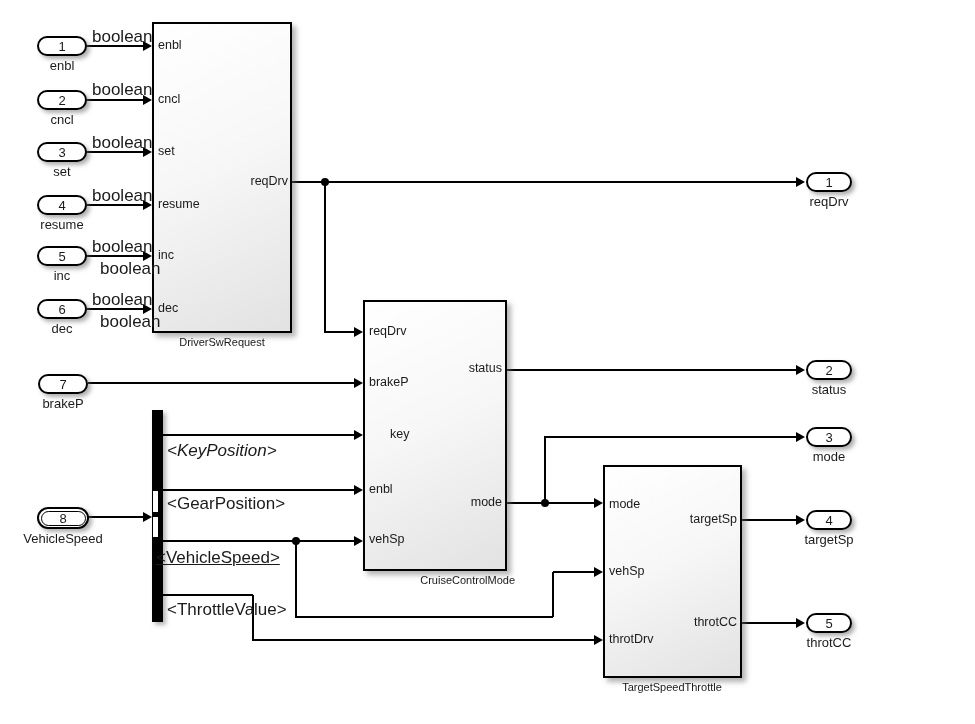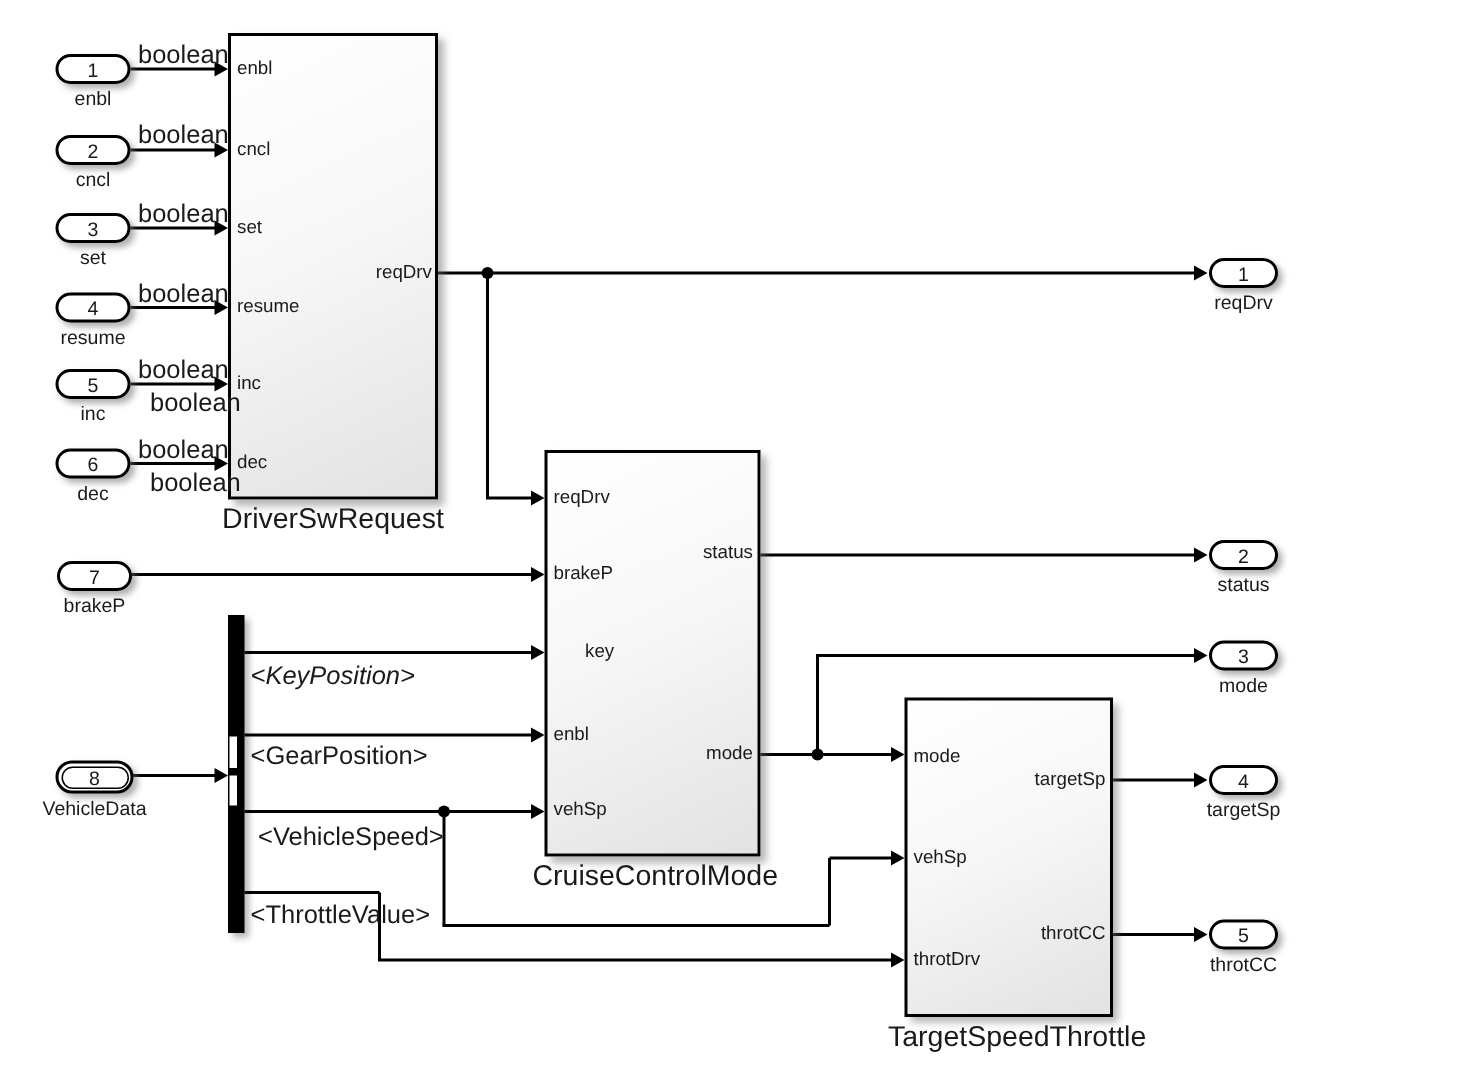--- a/index.html
+++ b/index.html
@@ -12,21 +12,21 @@
        border-bottom:5px solid transparent;border-left:9px solid #000;}
   .dot{position:absolute;width:8px;height:8px;background:#000;border-radius:50%;}
   .oval{position:absolute;background:#fff;border:2px solid #000;border-radius:11px;
         display:flex;align-items:center;justify-content:center;font-size:13px;
         box-shadow:3px 3px 4px rgba(110,110,110,.55);box-sizing:border-box;}
   .oval .ring{position:absolute;inset:1.5px;border:1px solid #000;border-radius:8px;}
   .plabel{position:absolute;text-align:center;font-size:13px;}
   .block{position:absolute;border:2px solid #000;box-sizing:border-box;
          background:linear-gradient(155deg,#ffffff 0%,#f7f7f7 45%,#e2e2e2 100%);
          box-shadow:4px 4px 5px rgba(110,110,110,.5);}
-  .bname{position:absolute;text-align:center;font-size:19px;}
+  .bname{position:absolute;text-align:center;font-size:11px;}
   .bport{position:absolute;font-size:12.5px;white-space:nowrap;}
   .bport.r{text-align:right;}
   .slabel{position:absolute;font-size:17px;white-space:nowrap;}
   .bus{position:absolute;background:#000;box-shadow:3px 3px 4px rgba(110,110,110,.5);}
   .notch{position:absolute;background:#fff;}
 </style>
 </head>
 <body>
 
 <div class="canvas">
@@ -120,21 +120,21 @@
     </div>
   <div class="plabel" style="left:12px;top:321px;width:100px;">dec</div>
   <div class="oval" style="left:38px;top:374px;width:50px;height:20px;">
       <span>7</span>
     </div>
   <div class="plabel" style="left:13px;top:396px;width:100px;">brakeP</div>
   <div class="oval" style="left:37px;top:507px;width:52px;height:22px;">
       <span class="ring"></span>
       <span>8</span>
     </div>
-  <div class="plabel" style="left:13px;top:531px;width:100px;">VehicleData</div>
+  <div class="plabel" style="left:13px;top:531px;width:100px;">VehicleSpeed</div>
 
   <div class="oval out" style="left:806px;top:172px;width:46px;height:20px;">
       <span>1</span>
     </div>
   <div class="plabel" style="left:779px;top:194px;width:100px;">reqDrv</div>
   <div class="oval out" style="left:806px;top:360px;width:46px;height:20px;">
       <span>2</span>
     </div>
   <div class="plabel" style="left:779px;top:382px;width:100px;">status</div>
   <div class="oval out" style="left:806px;top:427px;width:46px;height:20px;">
@@ -182,16 +182,16 @@
   <div class="slabel" style="left:92px;top:80px;">boolean</div>
   <div class="slabel" style="left:92px;top:133px;">boolean</div>
   <div class="slabel" style="left:92px;top:186px;">boolean</div>
   <div class="slabel" style="left:92px;top:237px;">boolean</div>
   <div class="slabel" style="left:100px;top:259px;">boolean</div>
   <div class="slabel" style="left:92px;top:290px;">boolean</div>
   <div class="slabel" style="left:100px;top:312px;">boolean</div>
 
   <div class="slabel" style="left:167px;top:441px;font-style:italic;">&lt;KeyPosition&gt;</div>
   <div class="slabel" style="left:167px;top:494px;">&lt;GearPosition&gt;</div>
-  <div class="slabel" style="left:172px;top:548px;">&lt;VehicleSpeed&gt;</div>
+  <div class="slabel" style="left:156px;top:548px;text-decoration:underline;">&lt;VehicleSpeed&gt;</div>
   <div class="slabel" style="left:167px;top:600px;">&lt;ThrottleValue&gt;</div>
 
 </div>
 
 </body></html>

